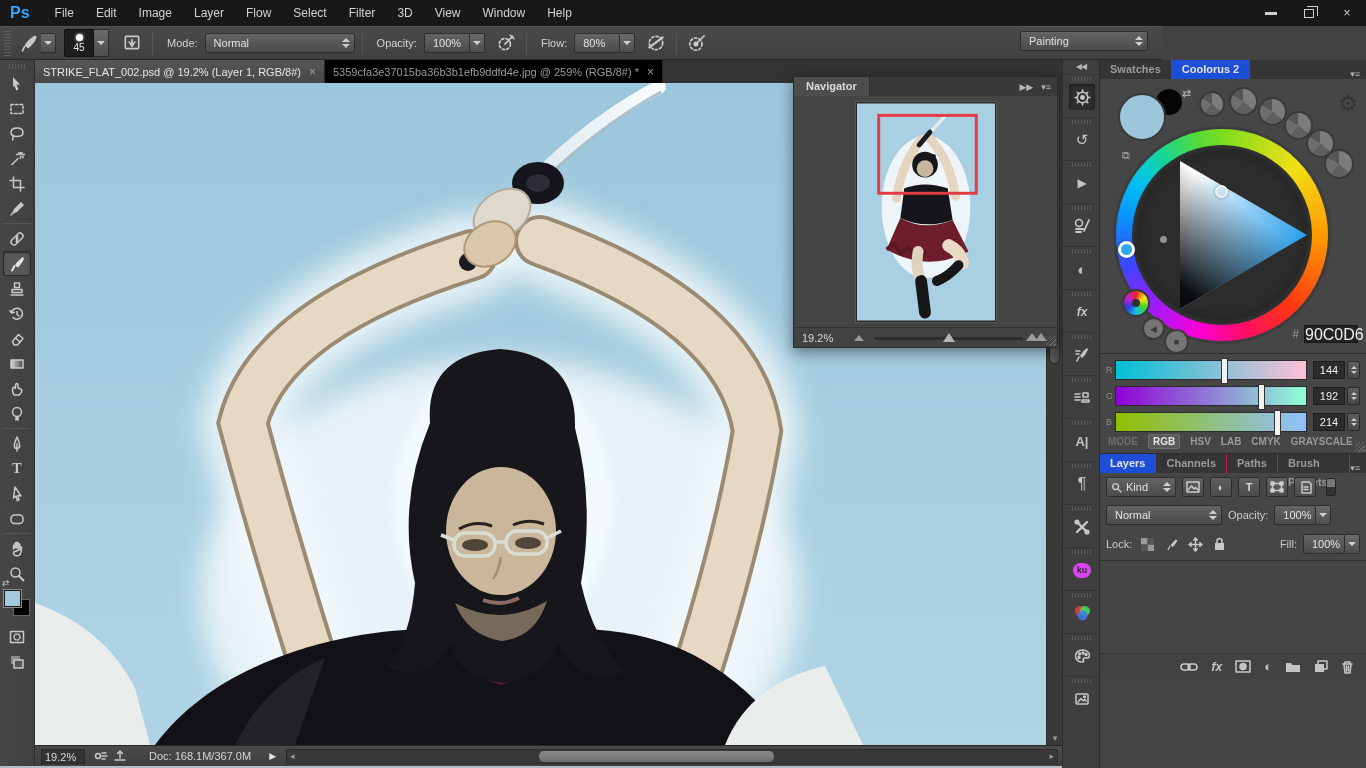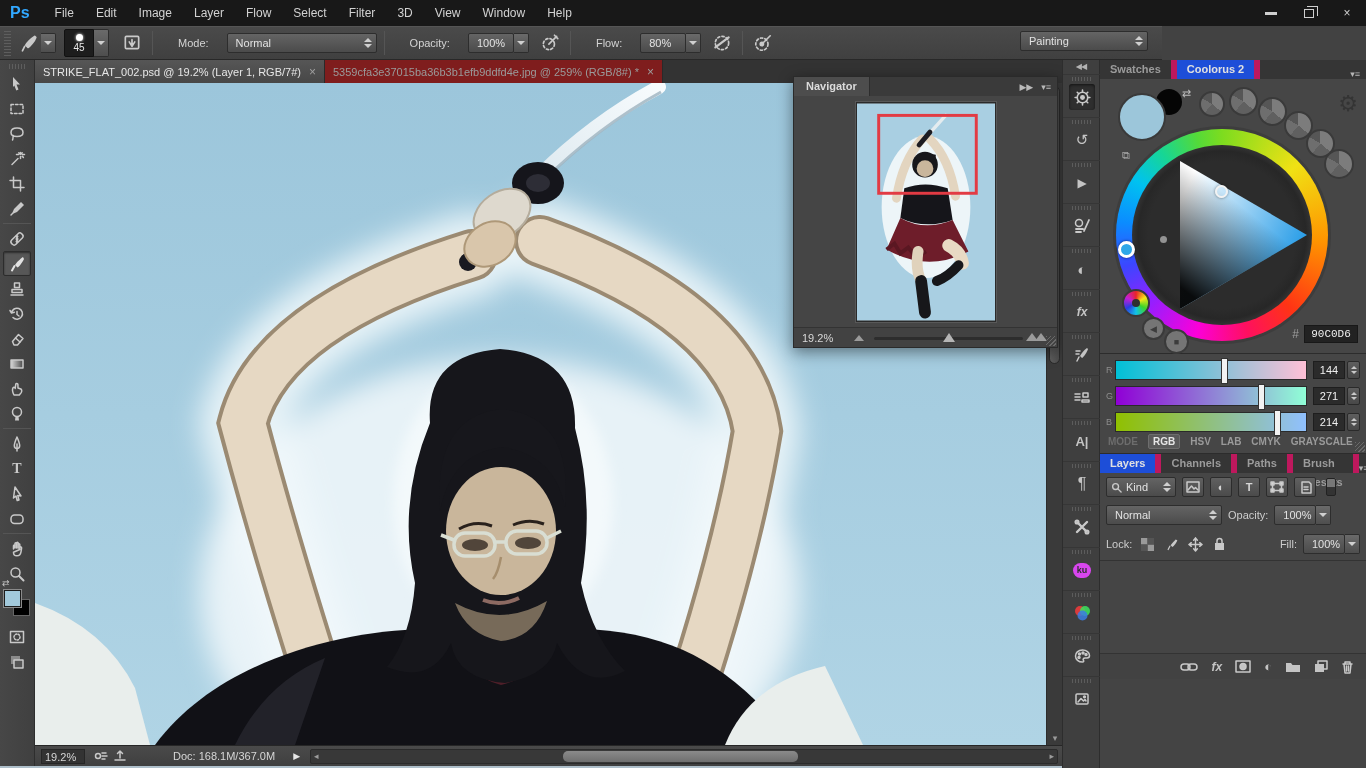--- a/index.html
+++ b/index.html
@@ -14,21 +14,21 @@
   .win-controls { margin-left:auto; display:flex; height:26px; }
   .win-btn { width:38px; height:26px; display:flex; align-items:center; justify-content:center; color:#cfcfcf; font-size:12px; }
   .win-btn .min-glyph { width:12px; height:3px; background:#cfcfcf; }
   .win-btn .restore-glyph { width:10px; height:9px; border:1px solid #cfcfcf; position:relative; }
   .win-btn .restore-glyph:before { content:""; position:absolute; left:2px; top:-4px; width:10px; height:9px; border:1px solid #cfcfcf; border-bottom:none; border-left:none; }
 
   
   .optionsbar { position:absolute; left:0; top:26px; width:1162px; height:34px; background:linear-gradient(#4a4a4a,#404040); border-top:1px solid #555; border-bottom:1px solid #282828; display:flex; align-items:center; }
   .grip-v { width:7px; height:26px; margin:0 4px; background:repeating-linear-gradient(0deg,#5e5e5e 0 1px,transparent 1px 3px); }
   .opt-sep { width:1px; height:24px; background:#2e2e2e; border-right:1px solid #555; margin:0 7px; }
-  .opt-label { color:#d4d4d4; font-size:11px; margin:0 18px; }
+  .opt-label { color:#d4d4d4; font-size:11px; margin:0 7px; }
   .sel { height:20px; background:linear-gradient(#646464,#4b4b4b); border:1px solid #2d2d2d; border-radius:2px; color:#e2e2e2; font-size:11px; display:flex; align-items:center; padding:0 4px 0 8px; }
   .sel .spacer { flex:1; }
   .updown { display:inline-flex; flex-direction:column; gap:2px; margin-left:8px; }
   .updown i { width:0; height:0; border-left:4px solid transparent; border-right:4px solid transparent; }
   .updown i.up { border-bottom:4px solid #cfcfcf; }
   .updown i.dn { border-top:4px solid #cfcfcf; }
   .drop-btn { width:15px; height:20px; background:linear-gradient(#6a6a6a,#4e4e4e); border:1px solid #2d2d2d; border-left:none; border-radius:0 2px 2px 0; display:flex; align-items:center; justify-content:center; }
   .drop-btn i { width:0;height:0;border-left:4px solid transparent;border-right:4px solid transparent;border-top:4px solid #d0d0d0; }
   .brush-preview { width:30px; height:28px; background:#1d1d1d; border:1px solid #111; border-radius:2px 0 0 2px; display:flex; flex-direction:column; align-items:center; justify-content:center; }
   .brush-dot { width:7px; height:7px; border-radius:50%; background:#fff; box-shadow:0 0 3px #fff; }
@@ -45,33 +45,33 @@
   .tool-group-sep { width:28px; height:1px; background:#353535; border-bottom:1px solid #555; margin:2px 0; }
   .fgbg { position:relative; width:26px; height:26px; margin-top:4px; }
   .fg-swatch { position:absolute; left:0; top:0; width:17px; height:17px; background:#a2c9db; border:1px solid #1c1c1c; outline:1px solid #8a8a8a; }
   .bg-swatch { position:absolute; right:0; bottom:0; width:17px; height:17px; background:#000; border:1px solid #666; }
   .mini-swap { color:#c9c9c9; font-size:9px; position:absolute; left:-2px; top:-12px; }
 
   
   .tabbar { position:absolute; left:35px; top:60px; width:1027px; height:23px; background:#333; display:flex; align-items:flex-end; }
   .doc-tab { height:23px; display:flex; align-items:center; padding:0 8px; font-size:11px; gap:8px; }
   .doc-tab.active { background:linear-gradient(#565656,#474747); color:#e6e6e6; border-right:1px solid #2a2a2a; }
-  .doc-tab.inactive { background:#7f1d1d; color:#9a9a9a; border-right:1px solid #2a2a2a;justify-content:center; }
+  .doc-tab.inactive { background:#000000; color:#9a9a9a; border-right:1px solid #2a2a2a;justify-content:center; }
   .tab-close { color:#9f9f9f; font-size:12px; }
 
   .canvas-wrap { position:absolute; left:35px; top:83px; width:1011px; height:662px; overflow:hidden; background:#a7cde0; }
   .vscroll { position:absolute; left:1046px; top:83px; width:16px; height:662px; background:#3a3a3a; border-left:1px solid #2c2c2c; }
   .vscroll .thumb { position:absolute; left:2px; top:3px; width:11px; height:278px; background:linear-gradient(90deg,#5f5f5f,#4c4c4c); border-radius:6px; border:1px solid #2a2a2a; }
   .vscroll .arr { position:absolute; left:0; bottom:2px; width:16px; text-align:center; color:#9a9a9a; font-size:9px; }
 
   
   .statusrow { position:absolute; left:35px; top:745px; width:1027px; height:21px; background:linear-gradient(#4a4a4a,#3f3f3f); border-top:1px solid #262626; display:flex; align-items:center; font-size:11px; color:#d6d6d6; }
   .zoom-box { margin-left:6px; width:44px; height:15px; background:#333; border:1px solid #262626; padding:0 3px; line-height:14px; }
   .status-ic { margin-left:8px; display:flex; gap:4px; }
-  .doc-text { margin-left:44px; }
+  .doc-text { margin-left:20px; }
   .status-expand { margin-left:18px; color:#e6e6e6; font-size:9px; }
   .hscroll { flex:1; margin:0 4px 0 10px; height:15px; position:relative; background:#383838; border:1px solid #2b2b2b; border-radius:2px; }
   .hscroll .thumb { position:absolute; left:252px; top:1px; width:235px; height:11px; background:linear-gradient(#8a8a8a,#6f6f6f); border-radius:5px; }
   .hscroll .la,.hscroll .ra { position:absolute; top:1px; color:#9c9c9c; font-size:9px; }
   .hscroll .la { left:3px; } .hscroll .ra { right:3px; }
   .win-bottom-edge { position:absolute; left:0; top:766px; width:1366px; height:2px; background:#aebfca; }
 
   
   .navigator { position:absolute; left:793px; top:76px; width:265px; height:272px; background:#454545; border:1px solid #2a2a2a; box-shadow:0 4px 14px rgba(0,0,0,.45); }
   .nav-header { height:19px; background:#3a3a3a; display:flex; align-items:center; }
@@ -95,21 +95,21 @@
   .dock-item { width:38px; height:43px; display:flex; flex-direction:column; align-items:center; border-top:1px solid #363636; }
   .dock-item .grip-h { width:20px; height:4px; margin:2px 0 3px; background:repeating-linear-gradient(90deg,#5c5c5c 0 1px,transparent 1px 3px); }
   .dock-ic { width:26px; height:26px; display:flex; align-items:center; justify-content:center; color:#c4c4c4; font-size:15px; border-radius:3px; }
   .dock-item.selected .dock-ic { background:#2e2e2e; box-shadow:inset 0 1px 3px rgba(0,0,0,.6); }
   .kuler-badge { width:18px; height:15px; border-radius:8px; background:#d946ef; color:#2e2e2e; font-size:9px; font-weight:bold; display:flex; align-items:center; justify-content:center; }
   .fx-text { font-style:italic; font-size:12px; font-weight:bold; color:#c4c4c4; }
 
   
   .panels { position:absolute; left:1100px; top:60px; width:266px; height:708px; background:#444; }
   .panel-tabs { height:19px; background:#353535; display:flex; align-items:flex-end; }
-  .ptab { height:19px; line-height:19px; padding:0 10px; font-size:11px; font-weight:bold; color:#9b9b9b; border-right:6px solid #be185d; }
+  .ptab { height:19px; line-height:19px; padding:0 10px; font-size:11px; font-weight:bold; color:#9b9b9b; border-right:1px solid #be185d; }
   .ptab.active { background:#1d4ed8; color:#e0e0e0; }
   .ptab-menu { margin-left:auto; color:#b5b5b5; font-size:9px; padding-right:6px; }
 
   .coolorus-body { position:relative; height:275px; background:#464646; border-bottom:1px solid #2c2c2c; }
   .wheel { position:absolute; left:16px; top:50px; width:212px; height:212px; border-radius:50%;
     background:conic-gradient(from 0deg, #7ddc1f, #f0e114 13%, #ff9400 26%, #ff3414 38%, #ff0f60 46%, #fb00d9 54%, #941fff 63%, #3c46ff 70%, #0b8cff 77%, #00c2f0 84%, #17d694 90%, #54da39 96%, #7ddc1f);
     box-shadow:0 0 0 3px #3d3d3d; }
   .wheel-inner { position:absolute; left:16px; top:16px; width:180px; height:180px; border-radius:50%; background:radial-gradient(circle,#2c2c2c 58%, #272727 66%, #313131 70%); }
   .tri-svg { position:absolute; left:0; top:0; }
   .ring-sel { position:absolute; left:2px; top:112px; width:17px; height:17px; border-radius:50%; background:#2fa7e8; border:3px solid #fff; box-shadow:0 0 3px rgba(0,0,0,.6); }
@@ -120,21 +120,21 @@
   .cool-swap { position:absolute; left:82px; top:8px; color:#bdbdbd; font-size:11px; z-index:2; }
   .cool-copy { position:absolute; left:22px; top:70px; color:#a8a8a8; font-size:11px; }
   .harm { position:absolute; border-radius:50%; border:2px solid #3a3a3a; background:conic-gradient(#7c7c7c 0 130deg, #606060 0 220deg, #6e6e6e 0 300deg, #565656 0); }
   .gear-glyph { position:absolute; color:#343434; font-size:22px; }
   .mini-wheel { position:absolute; left:22px; top:210px; width:28px; height:28px; border-radius:50%;
     background:conic-gradient(#e8232a, #f5e616, #3bd42a, #12c3e8, #2b3de0, #c41fd4, #e8232a); border:2px solid #3a3a3a; }
   .mini-wheel:after { content:""; position:absolute; left:8px; top:8px; width:8px; height:8px; border-radius:50%; background:#2f2f2f; }
   .round-btn { position:absolute; width:23px; height:23px; border-radius:50%; background:#757575; border:2px solid #3a3a3a; color:#3c3c3c; font-size:9px; display:flex; align-items:center; justify-content:center; }
   .hex-row { position:absolute; right:8px; bottom:10px; display:flex; align-items:center; gap:5px; }
   .hex-hash { color:#9e9e9e; font-size:12px; }
-  .hex-box { width:54px; height:18px; background:#222; border:1px solid #181818; color:#efefef; font-family:Liberation Mono, monospace; font-size:11px; text-align:center; line-height:17px; }
+  .hex-box { width:54px; height:18px; background:#222; border:1px solid #181818; color:#efefef; font-family:Liberation Sans, sans-serif; font-size:16px; text-align:center; line-height:17px; }
 
   .sliders-body { position:relative; height:100px; background:#464646; border-bottom:1px solid #2c2c2c; }
   .slider-row { position:absolute; left:6px; width:254px; height:22px; display:flex; align-items:center; }
   .ch-label { width:9px; color:#8d8d8d; font-size:9px; }
   .track { position:relative; flex:1; height:20px; border:1px solid #2a2a2a; }
   .track .thumb { position:absolute; top:-3px; width:7px; height:26px; background:#f2f2f2; border:1px solid #333; }
   .track-r { background:linear-gradient(to right, rgb(0,192,214), rgb(255,192,214)); }
   .track-g { background:linear-gradient(to right, rgb(144,0,214), rgb(144,255,214)); }
   .track-b { background:linear-gradient(to right, rgb(144,192,0), rgb(144,192,255)); }
   .val-box { width:32px; height:18px; margin-left:6px; background:#2b2b2b; border:1px solid #1e1e1e; color:#f0f0f0; font-size:11px; text-align:center; line-height:17px; }
@@ -409,21 +409,21 @@
     <div class="tool">
         <svg class="icon-svg" width="18" height="18" viewBox="0 0 18 18">
           <rect x="3" y="3" width="9" height="8" fill="#8a8a8a" stroke="none"></rect>
           <rect x="6" y="7" width="9" height="8" fill="#555" stroke="#c9c9c9"></rect>
         </svg>
       </div>
   </div>
 
   <div class="tabbar">
     <div class="doc-tab active">
-      <span>STRIKE_FLAT_002.psd @ 19.2% (Layer 1, RGB/7#)</span>
+      <span>STRIKE_FLAT_002.psd @ 19.2% (Layer 1, RGB/8#)</span>
       <span class="tab-close">×</span>
     </div>
     <div class="doc-tab inactive">
       <span>5359cfa3e37015ba36b3b1efb9ddfd4e.jpg @ 259% (RGB/8#) *</span>
       <span class="tab-close">×</span>
     </div>
   </div>
 
   <div class="canvas-wrap">
     <svg width="1011" height="662" viewBox="0 0 1011 662">
@@ -750,21 +750,21 @@
         <div class="stepper">
             <i class="up"></i>
             <i class="dn"></i>
           </div>
       </div>
       <div class="slider-row" style="top:31px">
         <span class="ch-label">G</span>
         <div class="track track-g">
             <div class="thumb" style="left:74.5%"></div>
           </div>
-        <div class="val-box">271</div>
+        <div class="val-box">192</div>
         <div class="stepper">
             <i class="up"></i>
             <i class="dn"></i>
           </div>
       </div>
       <div class="slider-row" style="top:57px">
         <span class="ch-label">B</span>
         <div class="track track-b">
             <div class="thumb" style="left:83%"></div>
           </div>

